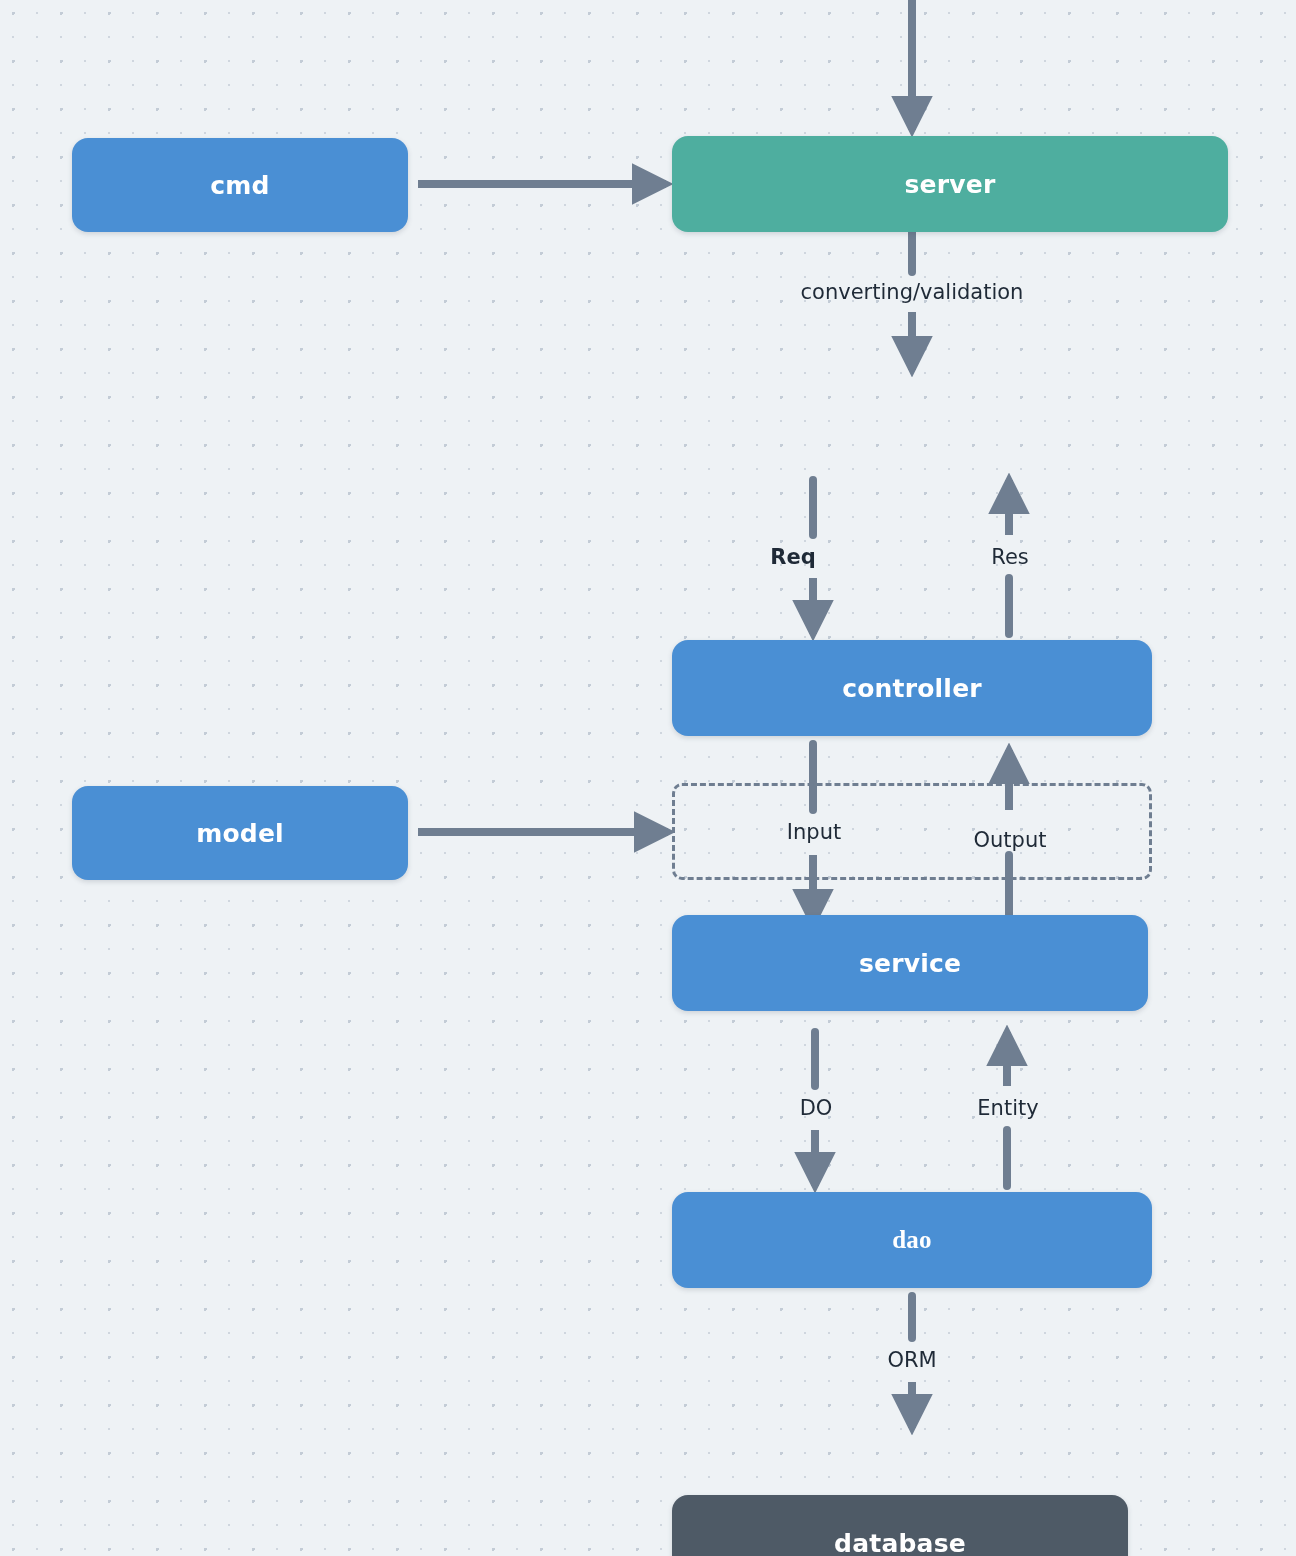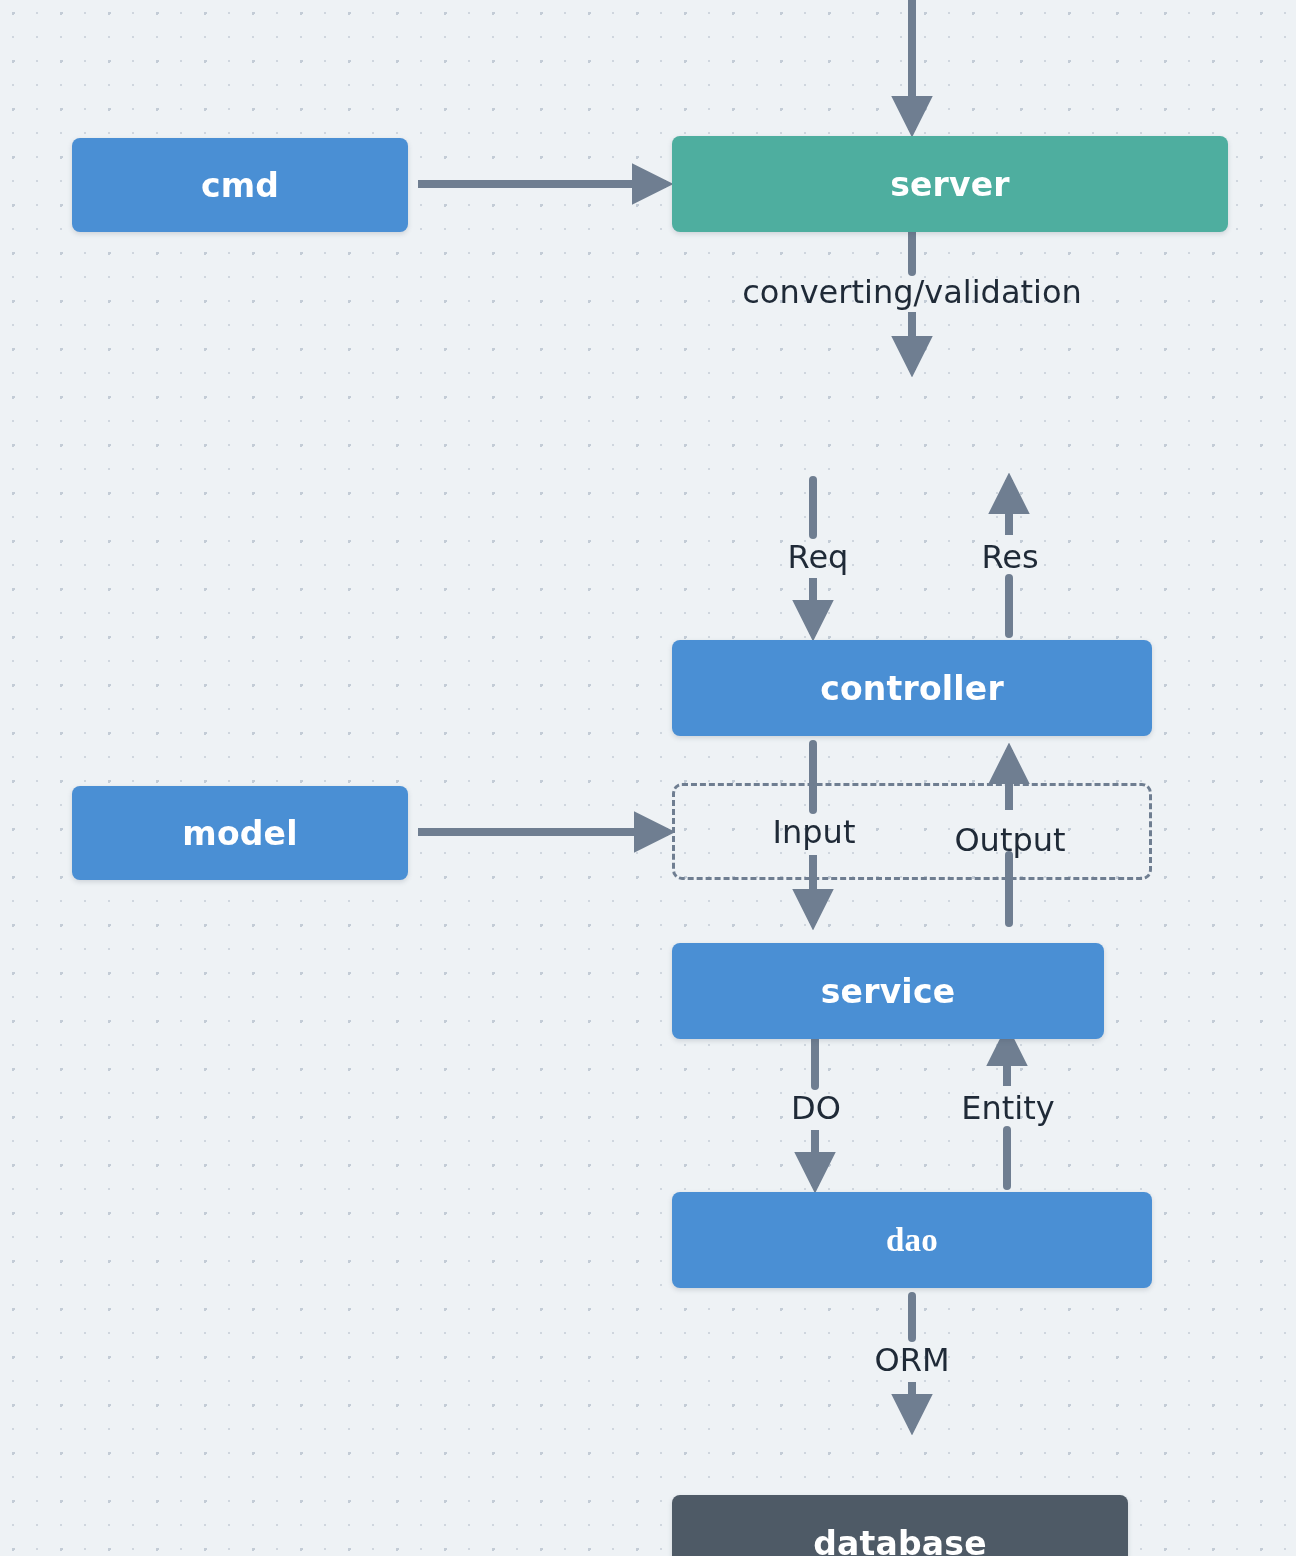--- a/index.html
+++ b/index.html
@@ -23,23 +23,23 @@
     background-size: 48px 48px, 24px 24px;
     background-position: 12px 12px, 12px 12px;
   }
 
   
   .node {
     position: absolute;
     display: flex;
     align-items: center;
     justify-content: center;
-    border-radius: 8px;
+    border-radius: 16px;
     color: #ffffff;
-    font-size: 33px;
+    font-size: 25px;
     font-weight: 700;
     letter-spacing: 0.2px;
     box-shadow: 0 2px 5px rgba(60, 72, 88, 0.18);
     user-select: none;
   }
   .node.blue  { background-color: #4a8fd4; }
   .node.teal  { background-color: #4eae9f; }
   .node.slate { background-color: #4e5a66; }
 
   
@@ -56,21 +56,21 @@
     left: 0; top: 0;
     width: 1296px;
     height: 1556px;
     pointer-events: none;
   }
 
   
   .edge-label {
     position: absolute;
     color: #1f2a37;
-    font-size: 32px;
+    font-size: 21px;
     font-weight: 400;
     white-space: nowrap;
     transform: translate(-50%, -50%);
     user-select: none;
   }
 </style>
 </head>
 <body>
 
 <div id="canvas">
@@ -125,35 +125,35 @@
 
 
   <div class="node blue" style="left:672px; top:640px; width:480px; height:96px;">
     <span>controller</span>
   </div>
 
   <div class="node blue" style="left:72px; top:786px; width:336px; height:94px;text-align:center;">
     <span>model</span>
   </div>
 
-  <div class="node blue" style="left:672px; top:943px; width:432px; height:96px;">
+  <div class="node blue" style="left:672px; top:915px; width:476px; height:96px;">
     <span>service</span>
   </div>
 
   <div class="node blue" style="left:672px; top:1192px; width:480px; height:96px;font-family:Liberation Serif, serif;">
     <span>dao</span>
   </div>
 
   <div class="node slate" style="left:672px; top:1495px; width:456px; height:96px;">
     <span>database</span>
   </div>
 
   <div class="edge-label" style="left:912px; top:292px;">converting/validation</div>
 
-  <div class="edge-label" style="left:818px; top:557px;">Req</div>
+  <div class="edge-label" style="left:793px; top:557px;font-weight:bold;">Req</div>
 
   <div class="edge-label" style="left:1010px; top:557px;">Res</div>
 
   <div class="edge-label" style="left:814px; top:832px;">Input</div>
 
   <div class="edge-label" style="left:1010px; top:832px;margin-top:8px;">Output</div>
 
   <div class="edge-label" style="left:816px; top:1108px;">DO</div>
 
   <div class="edge-label" style="left:1008px; top:1108px;">Entity</div>

